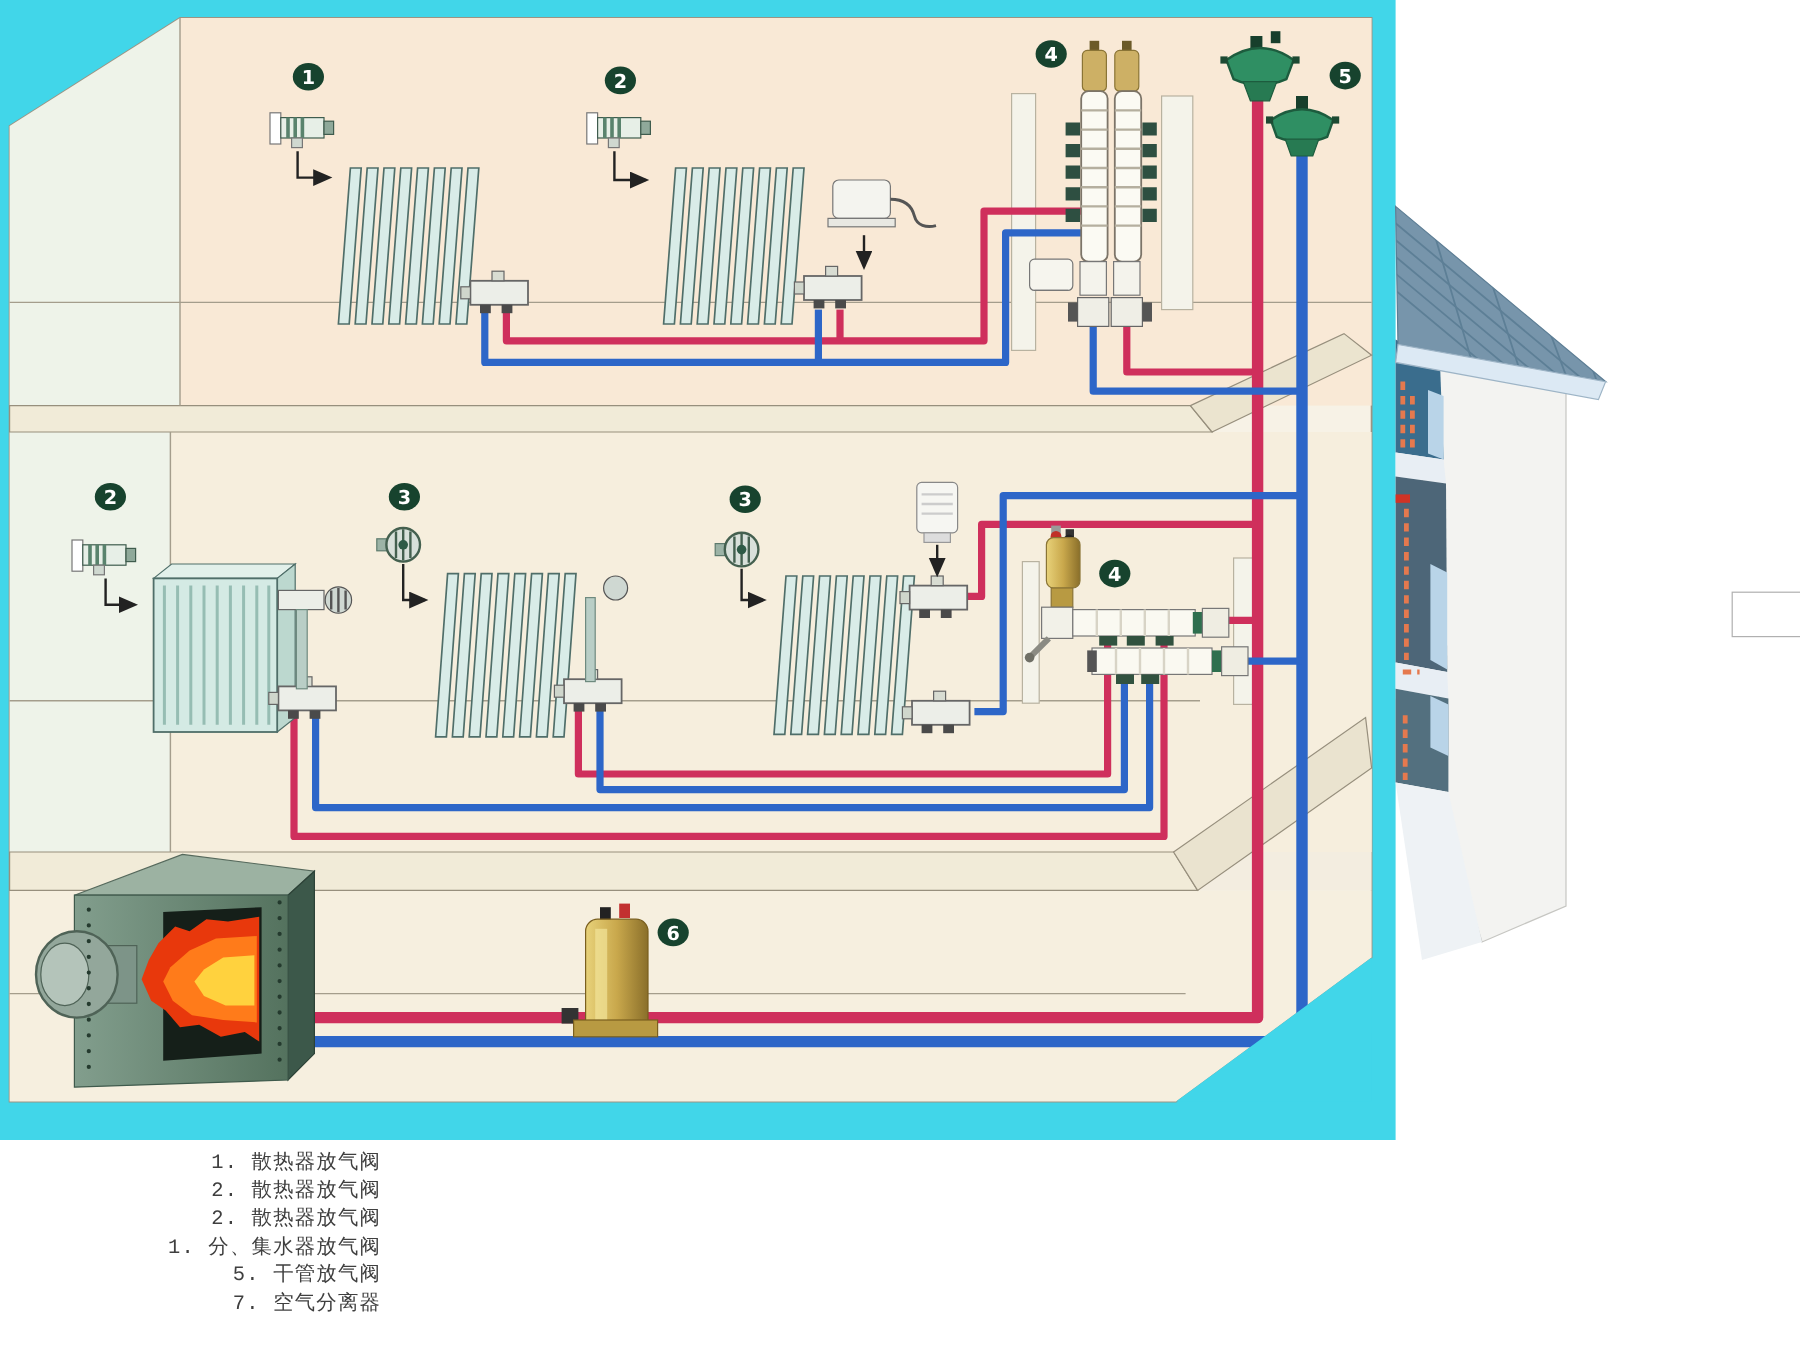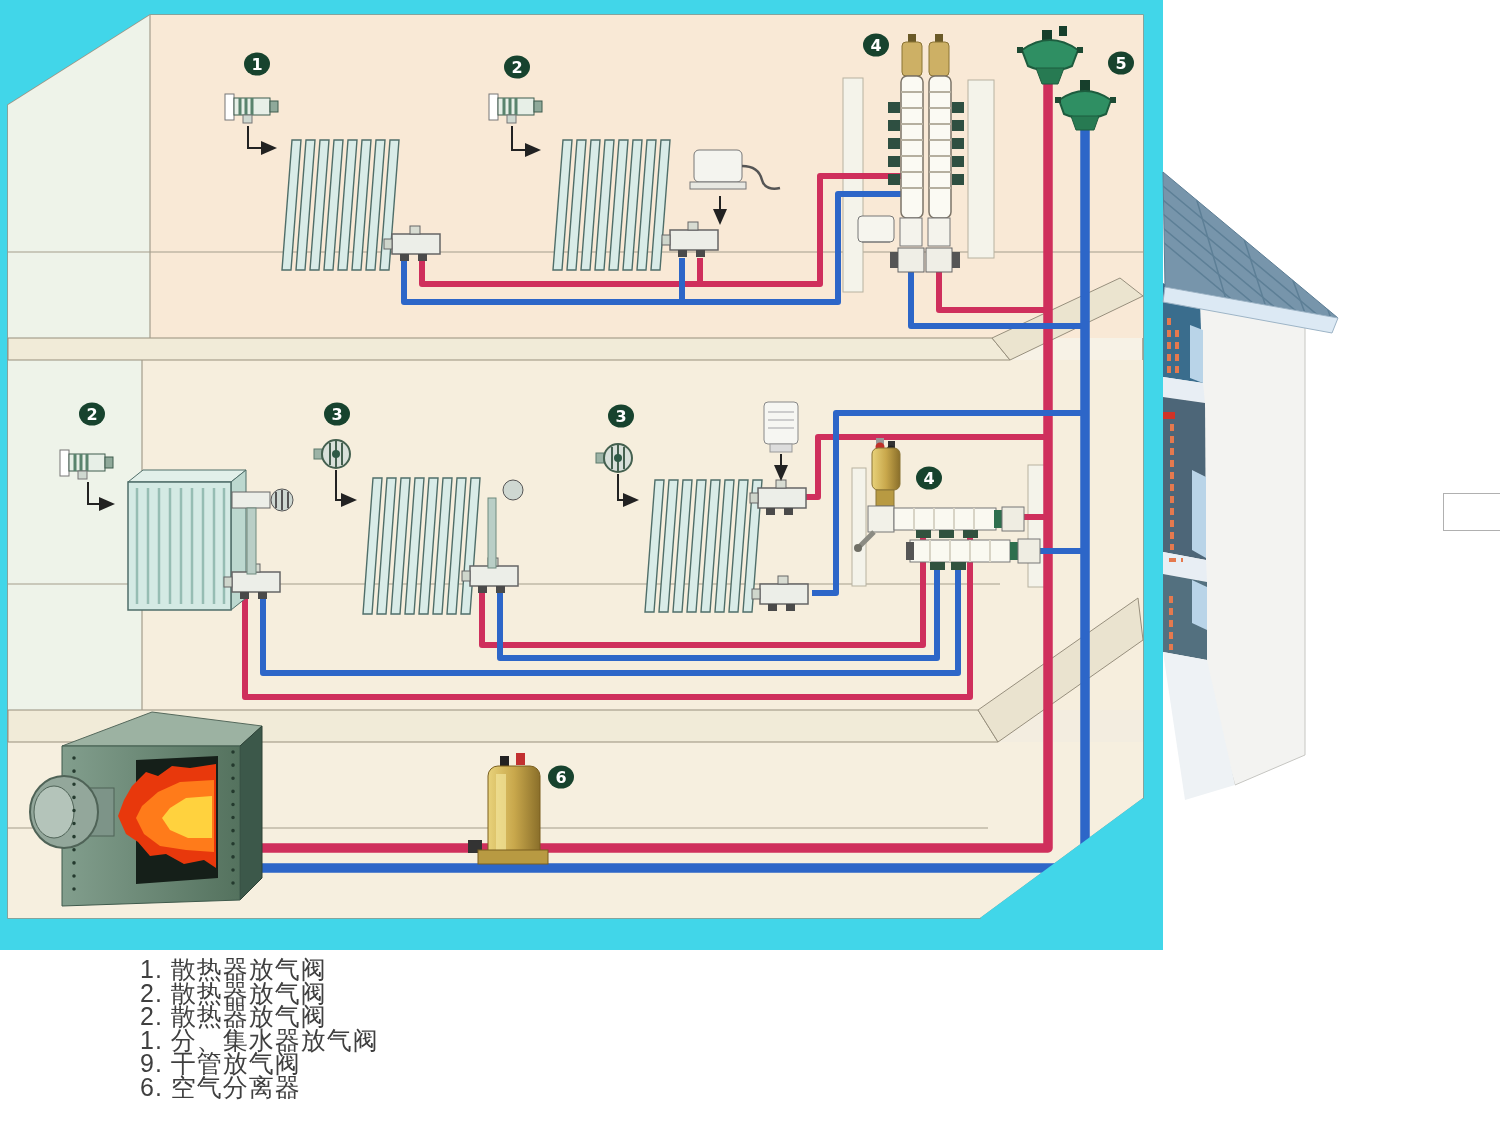--- a/index.html
+++ b/index.html
@@ -13,22 +13,22 @@
   .cyan{position:absolute;left:0;top:0;width:1163px;height:950px;background:var(--slide-bg);}
   svg.art{position:absolute;left:0;top:0;}
   .pr{fill:none;stroke:var(--pipe-supply);stroke-width:6;stroke-linejoin:round;}
   .pb{fill:none;stroke:var(--pipe-return);stroke-width:6;stroke-linejoin:round;}
   .thick{stroke-width:9.5;}
   .edge{stroke:#a49d8c;stroke-width:1.2;fill:none;}
   .mark{fill:var(--marker-bg);}
   .mtxt{fill:var(--marker-text);font:bold 16px "DejaVu Sans",sans-serif;text-anchor:middle;}
   .arrow{stroke:#222;stroke-width:2;fill:none;}
   .legend{position:absolute;left:140px;top:958px;color:var(--legend-text);
-          font-family:Liberation Sans, sans-serif;font-size:25px;line-height:23.5px;
-          letter-spacing:1px;}
+          font-family:Liberation Mono, monospace;font-size:17px;line-height:23.5px;
+          letter-spacing:1px;text-align:right;}
   .whitebox{position:absolute;left:1443px;top:493px;width:56px;height:36px;
             background:#fff;border:1px solid #b0b0b0;}
   .fins path{fill:#d9ece8;stroke:#4f6e69;stroke-width:1.4;}
 </style>
 </head>
 <body>
 
 <div class="stage">
   <div class="cyan"></div>
 
@@ -330,18 +330,18 @@
       </g>
       <polygon points="1165,287 1338,318 1332,333 1163,302" fill="#dce9f4" stroke="#9db4c6"></polygon>
     </g>
   </svg>
 
   <div class="legend">
     <div>1. 散热器放气阀</div>
     <div>2. 散热器放气阀</div>
     <div>2. 散热器放气阀</div>
     <div>1. 分、集水器放气阀</div>
-    <div>9. 干管放气阀</div>
-    <div>6. 空气分离器</div>
+    <div>5. 干管放气阀</div>
+    <div>7. 空气分离器</div>
   </div>
 
   <div class="whitebox"></div>
 </div>
 
 </body></html>

